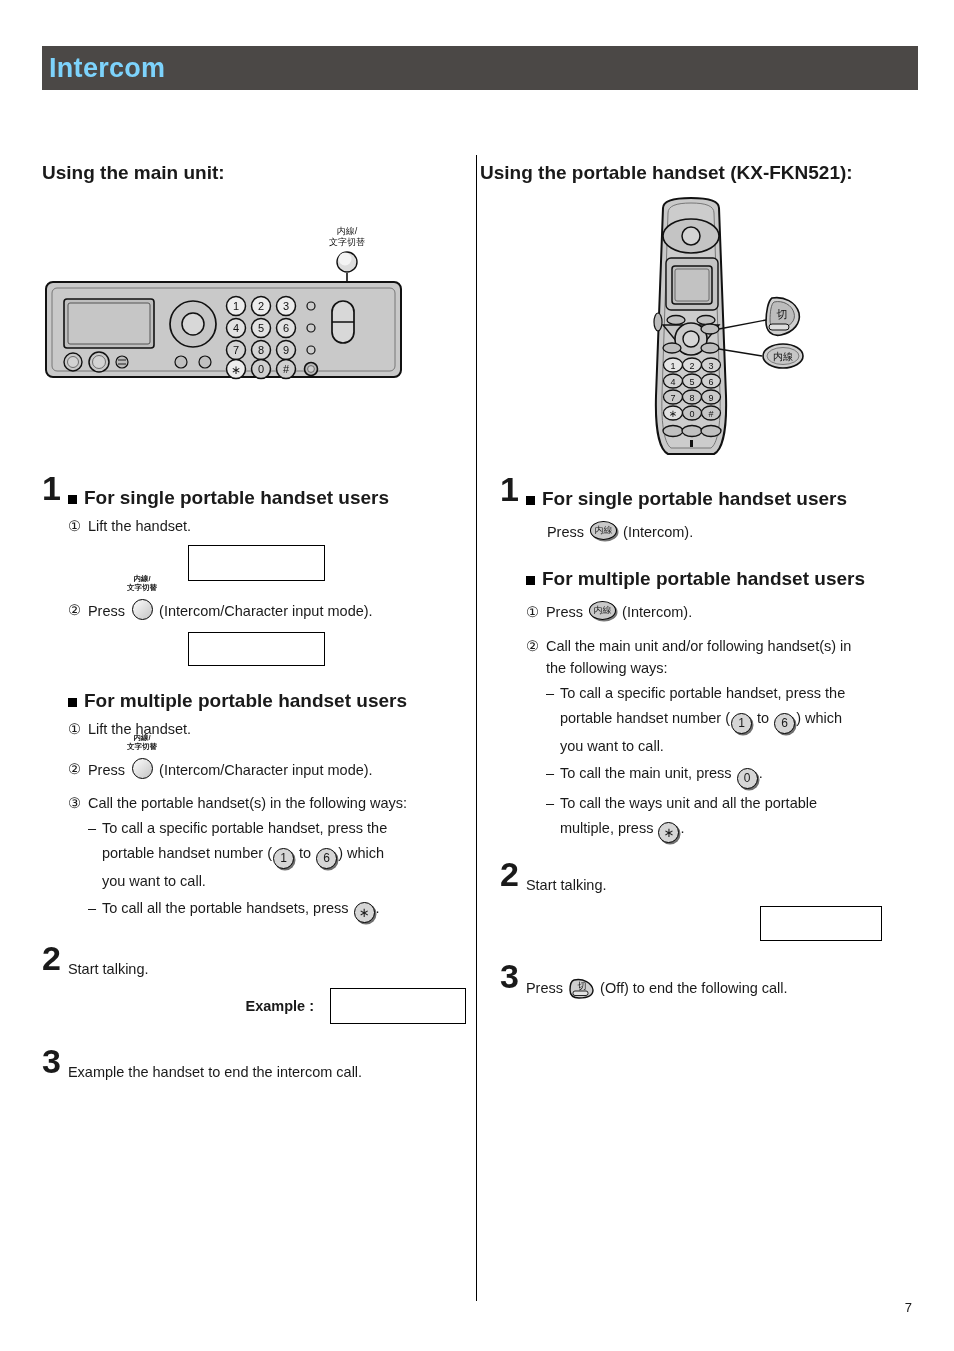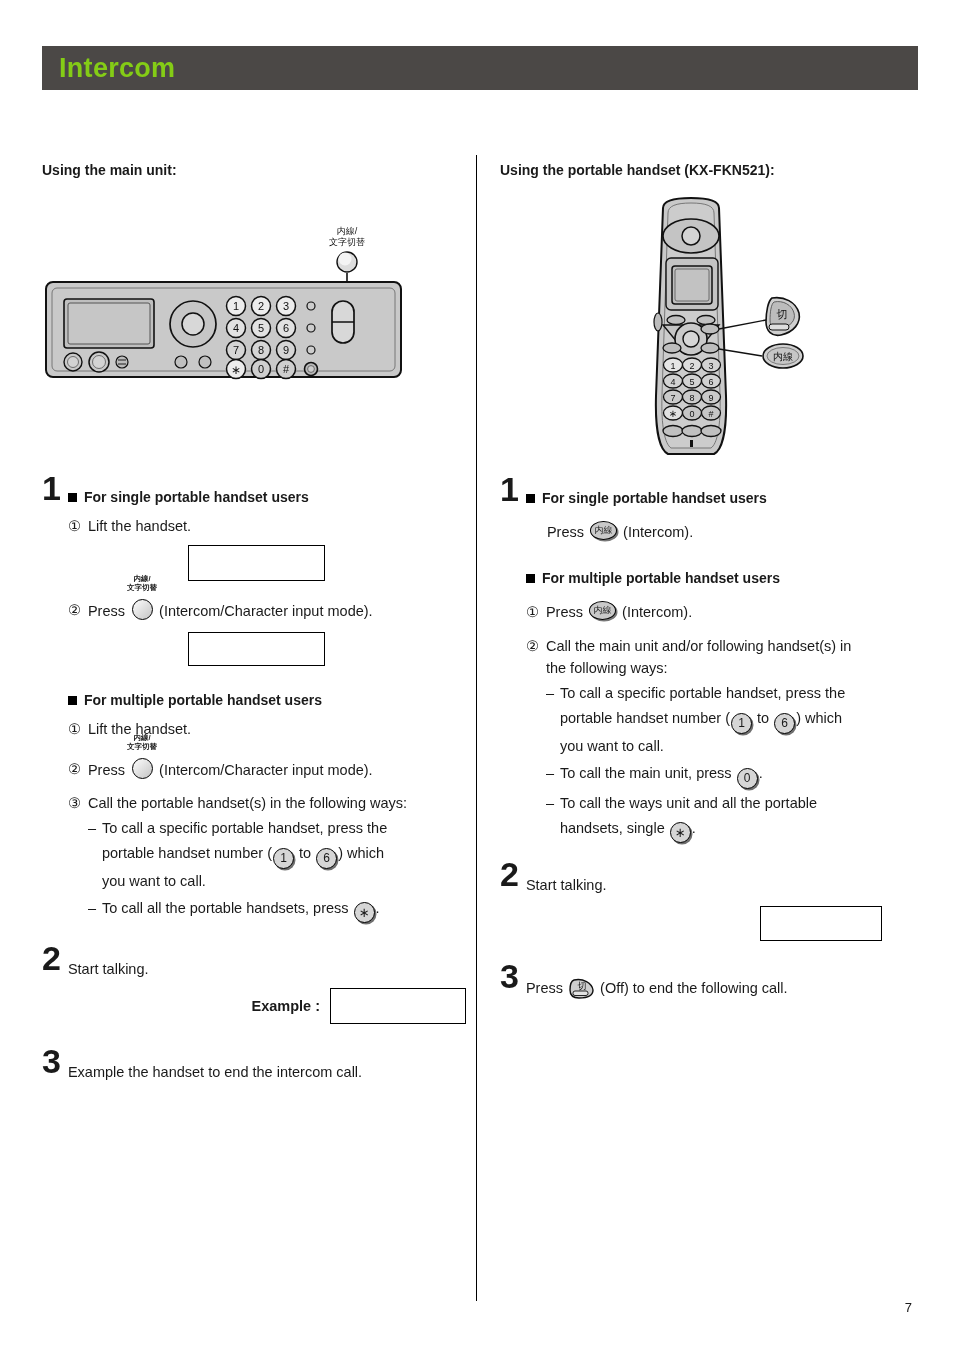--- a/index.html
+++ b/index.html
@@ -25,45 +25,45 @@
     position: absolute;
     left: 42px;
     top: 46px;
     width: 876px;
     height: 44px;
     background: #4b4846;
     display: flex;
     align-items: center;
   }
   .title-bar .title-text {
-    color: #84cc16;
+    color: #7dd3fc;
     font-size: 27px;
     font-weight: bold;
     letter-spacing: 0.3px;
-    margin-left: 17px;
+    margin-left: 7px;
   }
 
   
   .intro {
     position: absolute;
     left: 42px;
     top: 110px;
     width: 880px;
     font-size: 14.5px;
     line-height: 20px;
   }
 
   
   .col-head {
     position: absolute;
-    font-size: 14px;
+    font-size: 19px;
     font-weight: bold;
   }
   .col-head.left  { left: 42px;  top: 162px; }
-  .col-head.right { left: 500px; top: 162px; }
+  .col-head.right { left: 480px; top: 162px; }
 
   
   .divider {
     position: absolute;
     left: 476px;
     top: 155px;
     width: 1px;
     height: 1146px;
     background: #000000;
   }
@@ -98,21 +98,21 @@
   }
   .step-body {
     flex: 1 1 auto;
     padding-top: 12px;
     font-size: 14.5px;
     line-height: 21px;
   }
   .step-body.tight { padding-top: 14px; }
 
   .subhead {
-    font-size: 14px;
+    font-size: 19px;
     font-weight: bold;
     display: flex;
     align-items: baseline;
   }
   .sq {
     display: inline-block;
     width: 9px;
     height: 9px;
     background: #000;
     margin-right: 7px;
@@ -229,21 +229,21 @@
 
   .example-row {
     display: flex;
     align-items: center;
     justify-content: flex-end;
     margin-top: 8px;
   }
   .example-label {
     font-size: 14.5px;
     font-weight: bold;
-    margin-right: 10px;
+    margin-right: 16px;
   }
 
   
   .page-num {
     position: absolute;
     right: 42px;
     top: 1300px;
     font-size: 13px;
   }
 </style>
@@ -614,21 +614,21 @@
           <div class="dash-item">
             <span class="dash">–</span>
             <span class="dtext">
               <span>To call the main unit, press </span><span class="keycap">0</span><span>.</span>
             </span>
           </div>
           <div class="dash-item">
             <span class="dash">–</span>
             <span class="dtext">
               <span>To call the ways unit and all the portable</span><br>
-              <span>handsets, single </span><span class="keycap star">∗</span><span>.</span>
+              <span>multiple, press </span><span class="keycap star">∗</span><span>.</span>
             </span>
           </div>
         </div>
 
       </div>
     </div>
 
     <div class="step" style="margin-top:18px;">
       <div class="step-num">2</div>
       <div class="step-body tight">

